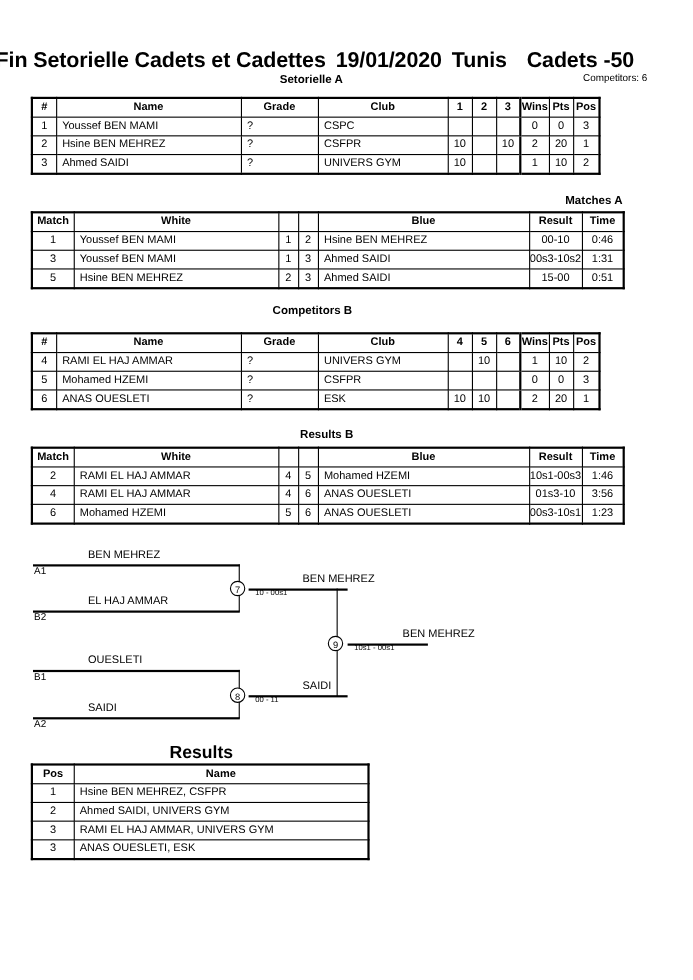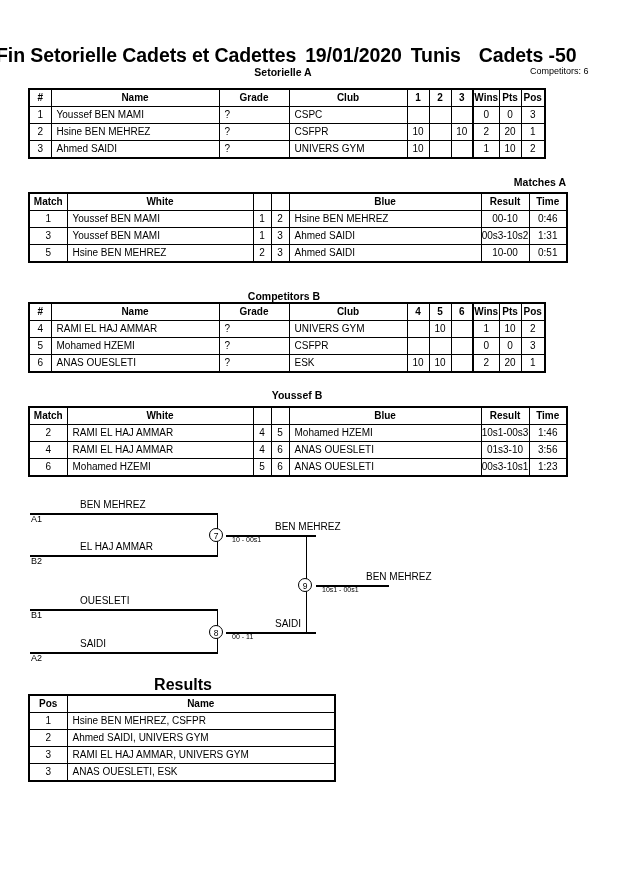--- a/index.html
+++ b/index.html
@@ -256,27 +256,27 @@
       <td class="c-left">Ahmed SAIDI</td>
       <td class="c-center">00s3-10s2</td>
       <td class="c-center">1:31</td>
     </tr>
     <tr>
       <td class="c-center">5</td>
       <td class="c-left">Hsine BEN MEHREZ</td>
       <td class="c-center">2</td>
       <td class="c-center">3</td>
       <td class="c-left">Ahmed SAIDI</td>
-      <td class="c-center">10-00</td>
+      <td class="c-center">15-00</td>
       <td class="c-center">0:51</td>
     </tr>
   </tbody>
 </table>
 
-<div class="sec-caption" style="left:28px; top:290px; width:512px;">Competitors B</div>
+<div class="sec-caption" style="left:28px; top:276px; width:512px;">Competitors B</div>
 <table class="grid t-outer" style="left:28px; top:302px; width:512px;">
   <colgroup>
     <col style="width:22px">
       <col style="width:168px">
       <col style="width:70px">
       <col style="width:118px">
     <col style="width:22px">
       <col style="width:22px">
       <col style="width:22px">
     <col style="width:26px">
@@ -330,21 +330,21 @@
       <td class="c-center">10</td>
       <td class="c-center">10</td>
       <td class="c-center"></td>
       <td class="c-center thick-left">2</td>
       <td class="c-center">20</td>
       <td class="c-center">1</td>
     </tr>
   </tbody>
 </table>
 
-<div class="sec-caption" style="left:28px; top:389px; width:538px;">Youssef B</div>
+<div class="sec-caption" style="left:28px; top:389px; width:538px;">Results B</div>
 <table class="grid t-outer" style="left:28px; top:406px; width:538px;">
   <colgroup>
     <col style="width:38px">
       <col style="width:186px">
       <col style="width:18px">
       <col style="width:18px">
     <col style="width:192px">
       <col style="width:48px">
       <col style="width:38px">
   </colgroup>

